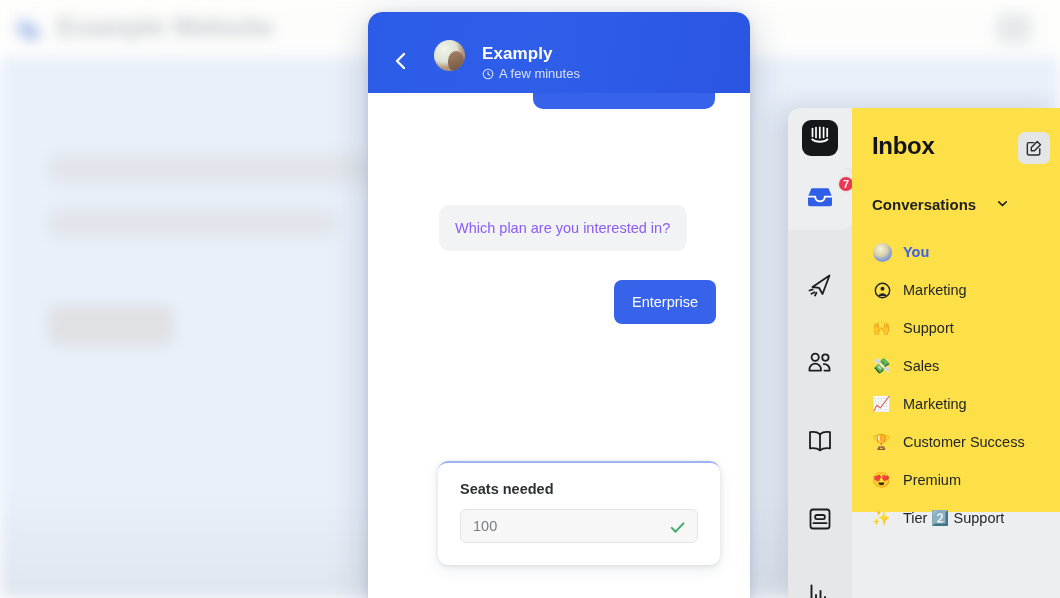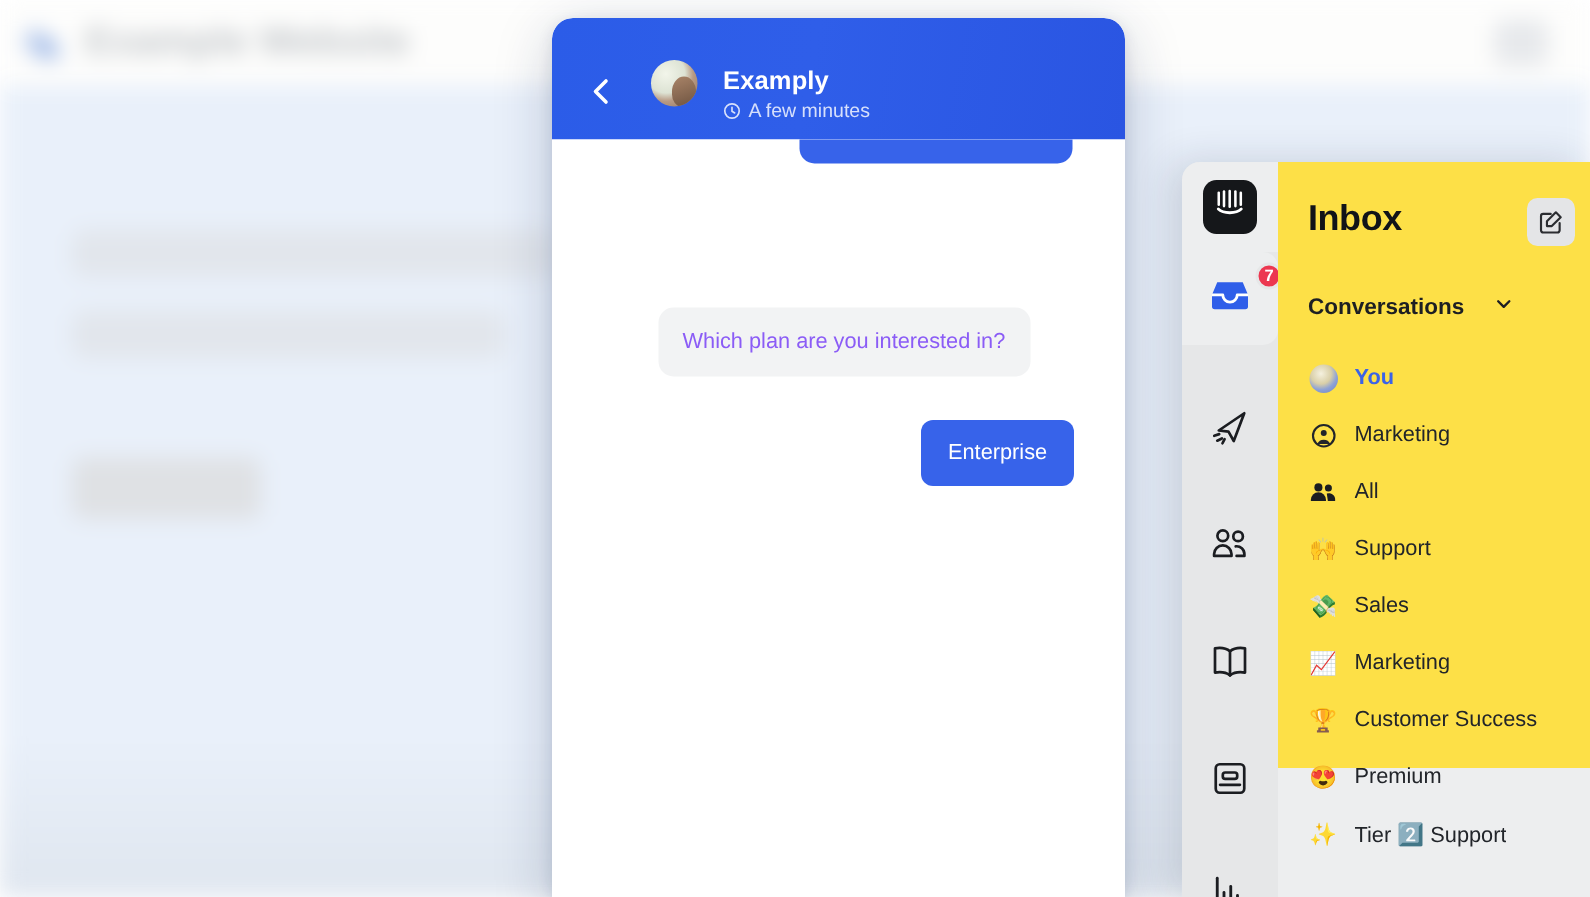--- a/index.html
+++ b/index.html
@@ -238,20 +238,31 @@
 
     <div class="msgr-body">
 
       <div class="bubble-partial"></div>
 
       <div class="bubble bot b-which">Which plan are you interested in?</div>
 
       <div class="bubble user b-ent">Enterprise</div>
 
 
+      <div class="card">
+        <div class="card-label">Seats needed</div>
+        <div class="card-input">
+          <span>100</span>
+          <span class="check-ico">
+            <svg width="19" height="19" viewBox="0 0 20 20" fill="none">
+              <path d="M4 10.4 L8 14.4 L16.2 5.6" stroke="#3dae6a" stroke-width="2.1" stroke-linecap="round" stroke-linejoin="round"></path>
+            </svg>
+          </span>
+        </div>
+      </div>
 
     </div>
   </div>
 
   <div class="inbox-panel">
 
     <div class="rail">
       <div class="rail-top">
         <div class="ic-logo">
           <svg width="30" height="30" viewBox="0 0 30 30" fill="none">
@@ -364,31 +375,20 @@
           <span class="ci-ico">
             <svg width="17" height="17" viewBox="0 0 18 18" fill="none">
               <circle cx="9" cy="9" r="7.6" stroke="#22252a" stroke-width="1.5"></circle>
               <circle cx="9" cy="7.1" r="2.1" fill="#22252a"></circle>
               <path d="M4.4 14.9 A5 5 0 0 1 13.6 14.9" fill="#22252a"></path>
             </svg>
           </span>
           <span class="clip">Marketing</span>
         </div>
 
-        <div class="conv-item">
-          <span class="ci-ico">
-            <svg width="18" height="16" viewBox="0 0 20 16" fill="#1b1d21">
-              <circle cx="6.6" cy="4.6" r="3"></circle>
-                <circle cx="14" cy="5" r="2.6"></circle>
-              <path d="M1 13.8 A5.6 5.6 0 0 1 12.2 13.8 V14.6 H1 Z"></path>
-              <path d="M12.8 9.2 A4.6 4.6 0 0 1 19 13.8 V14.6 H13.6 Z"></path>
-            </svg>
-          </span>
-          <span class="clip">All</span>
-        </div>
 
         <div class="conv-item">
           <span class="ci-ico">🙌</span>
           <span class="clip">Support</span>
         </div>
 
         <div class="conv-item">
           <span class="ci-ico">💸</span>
           <span class="clip">Sales</span>
         </div>

